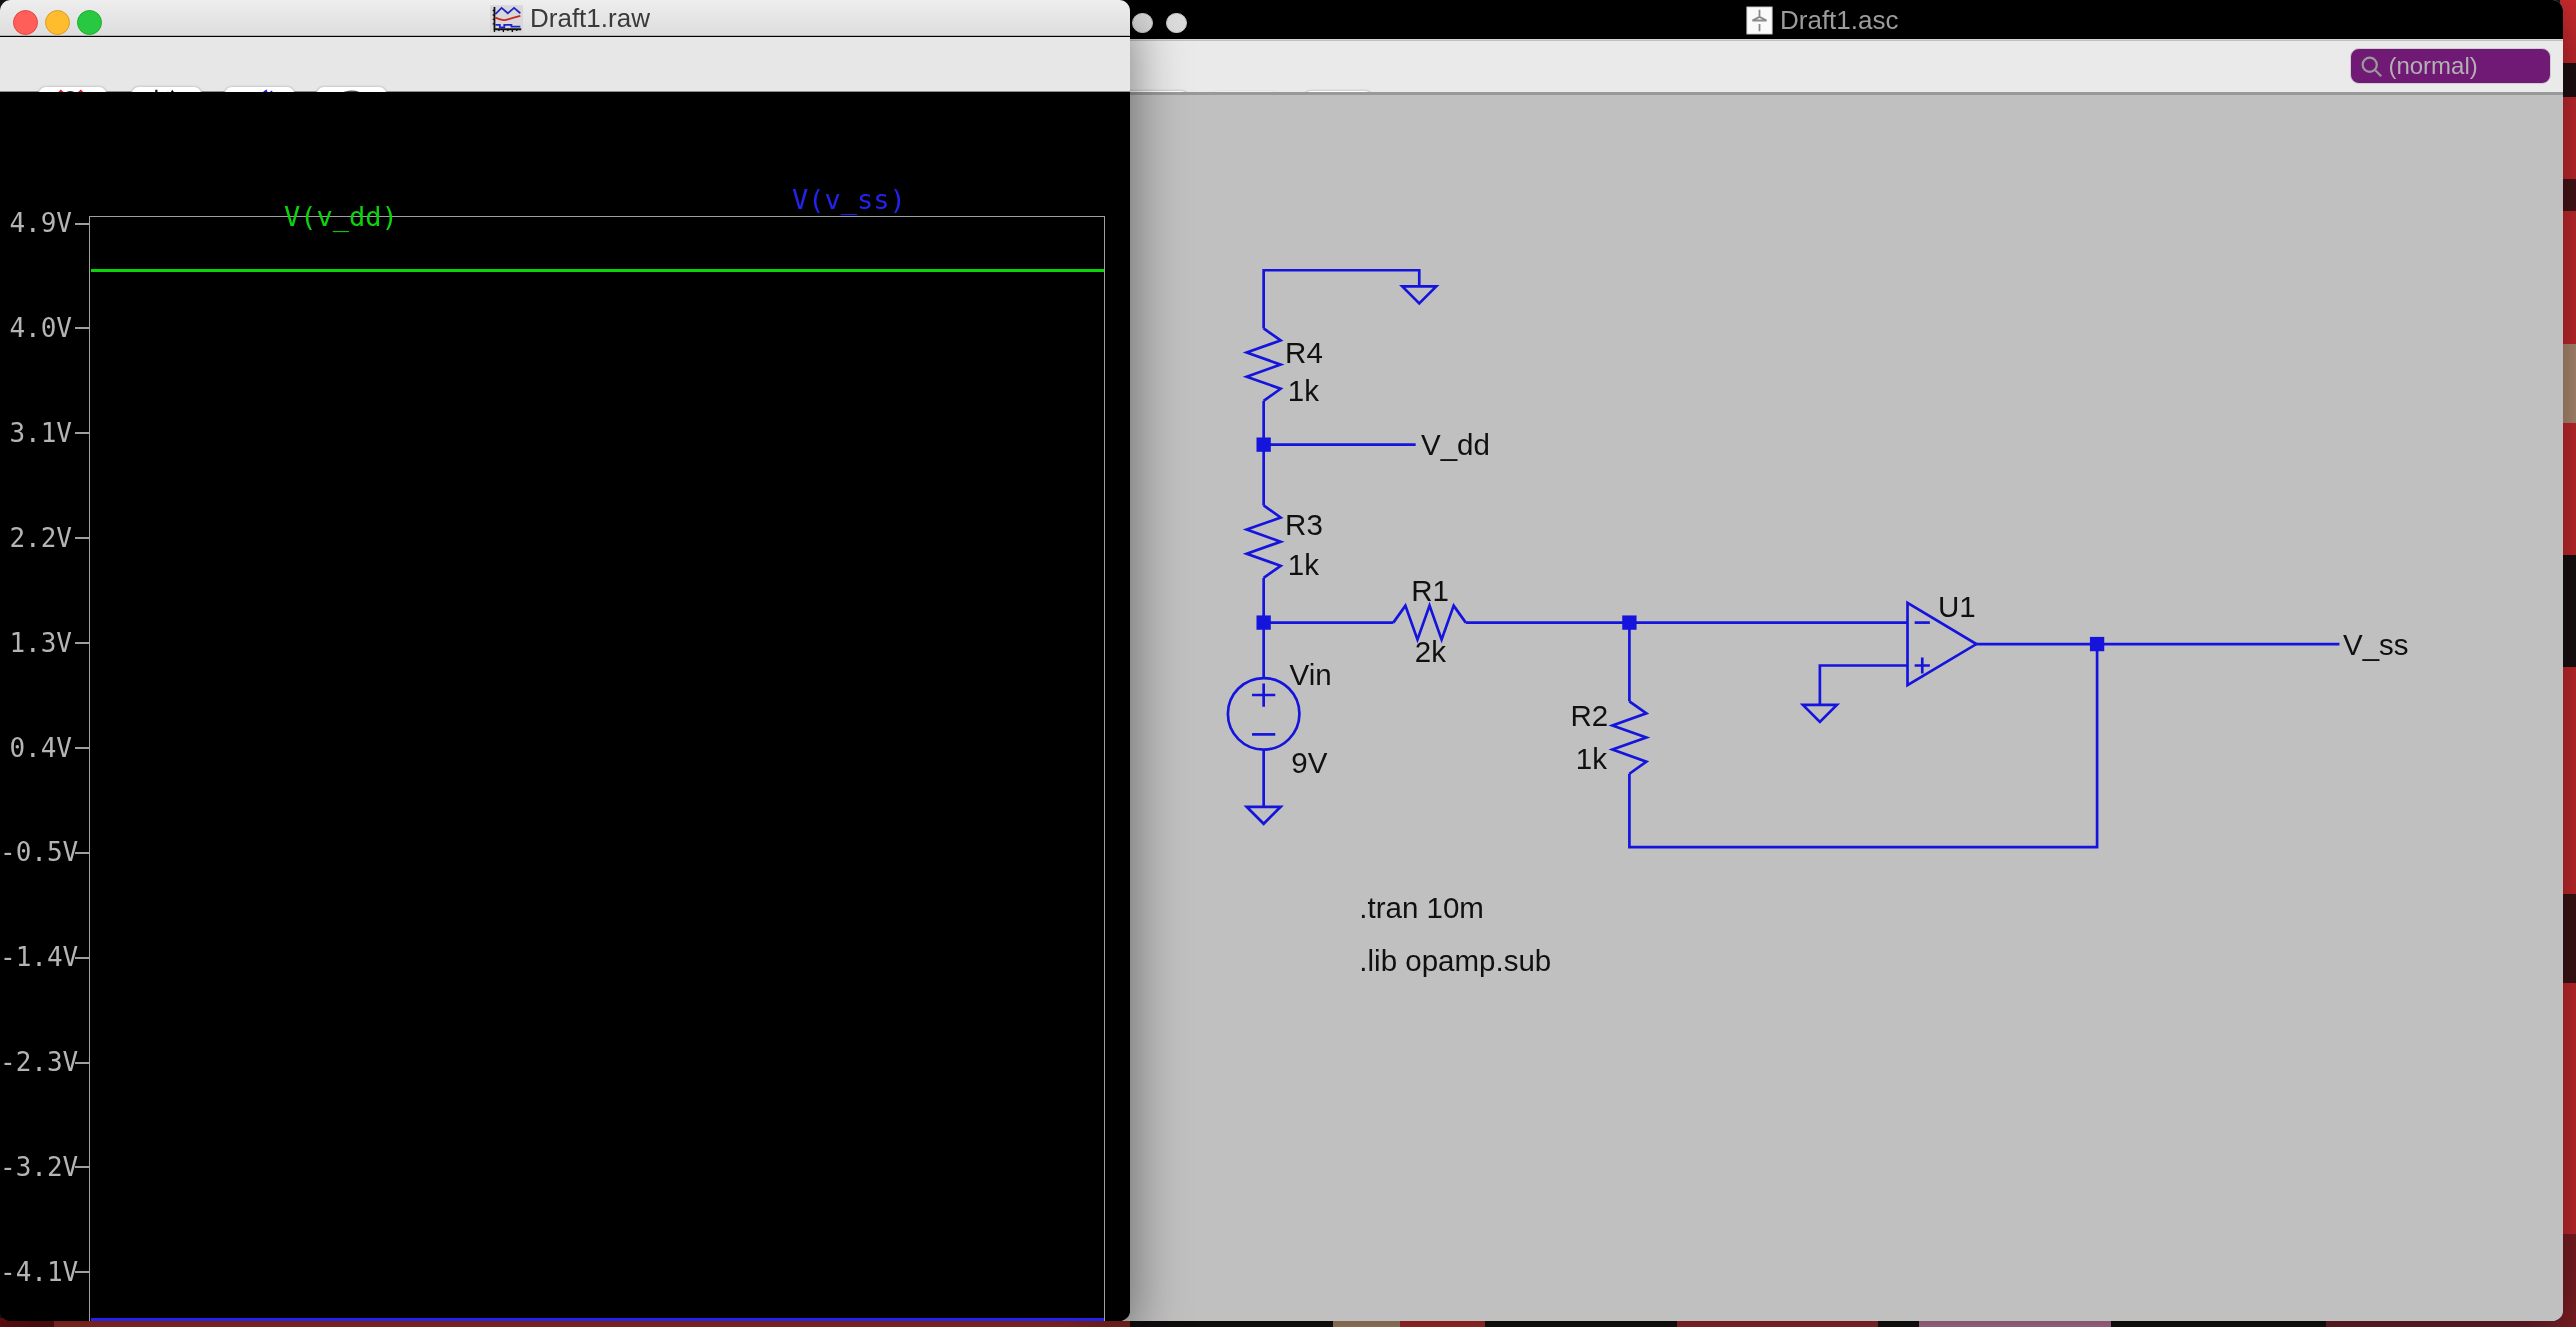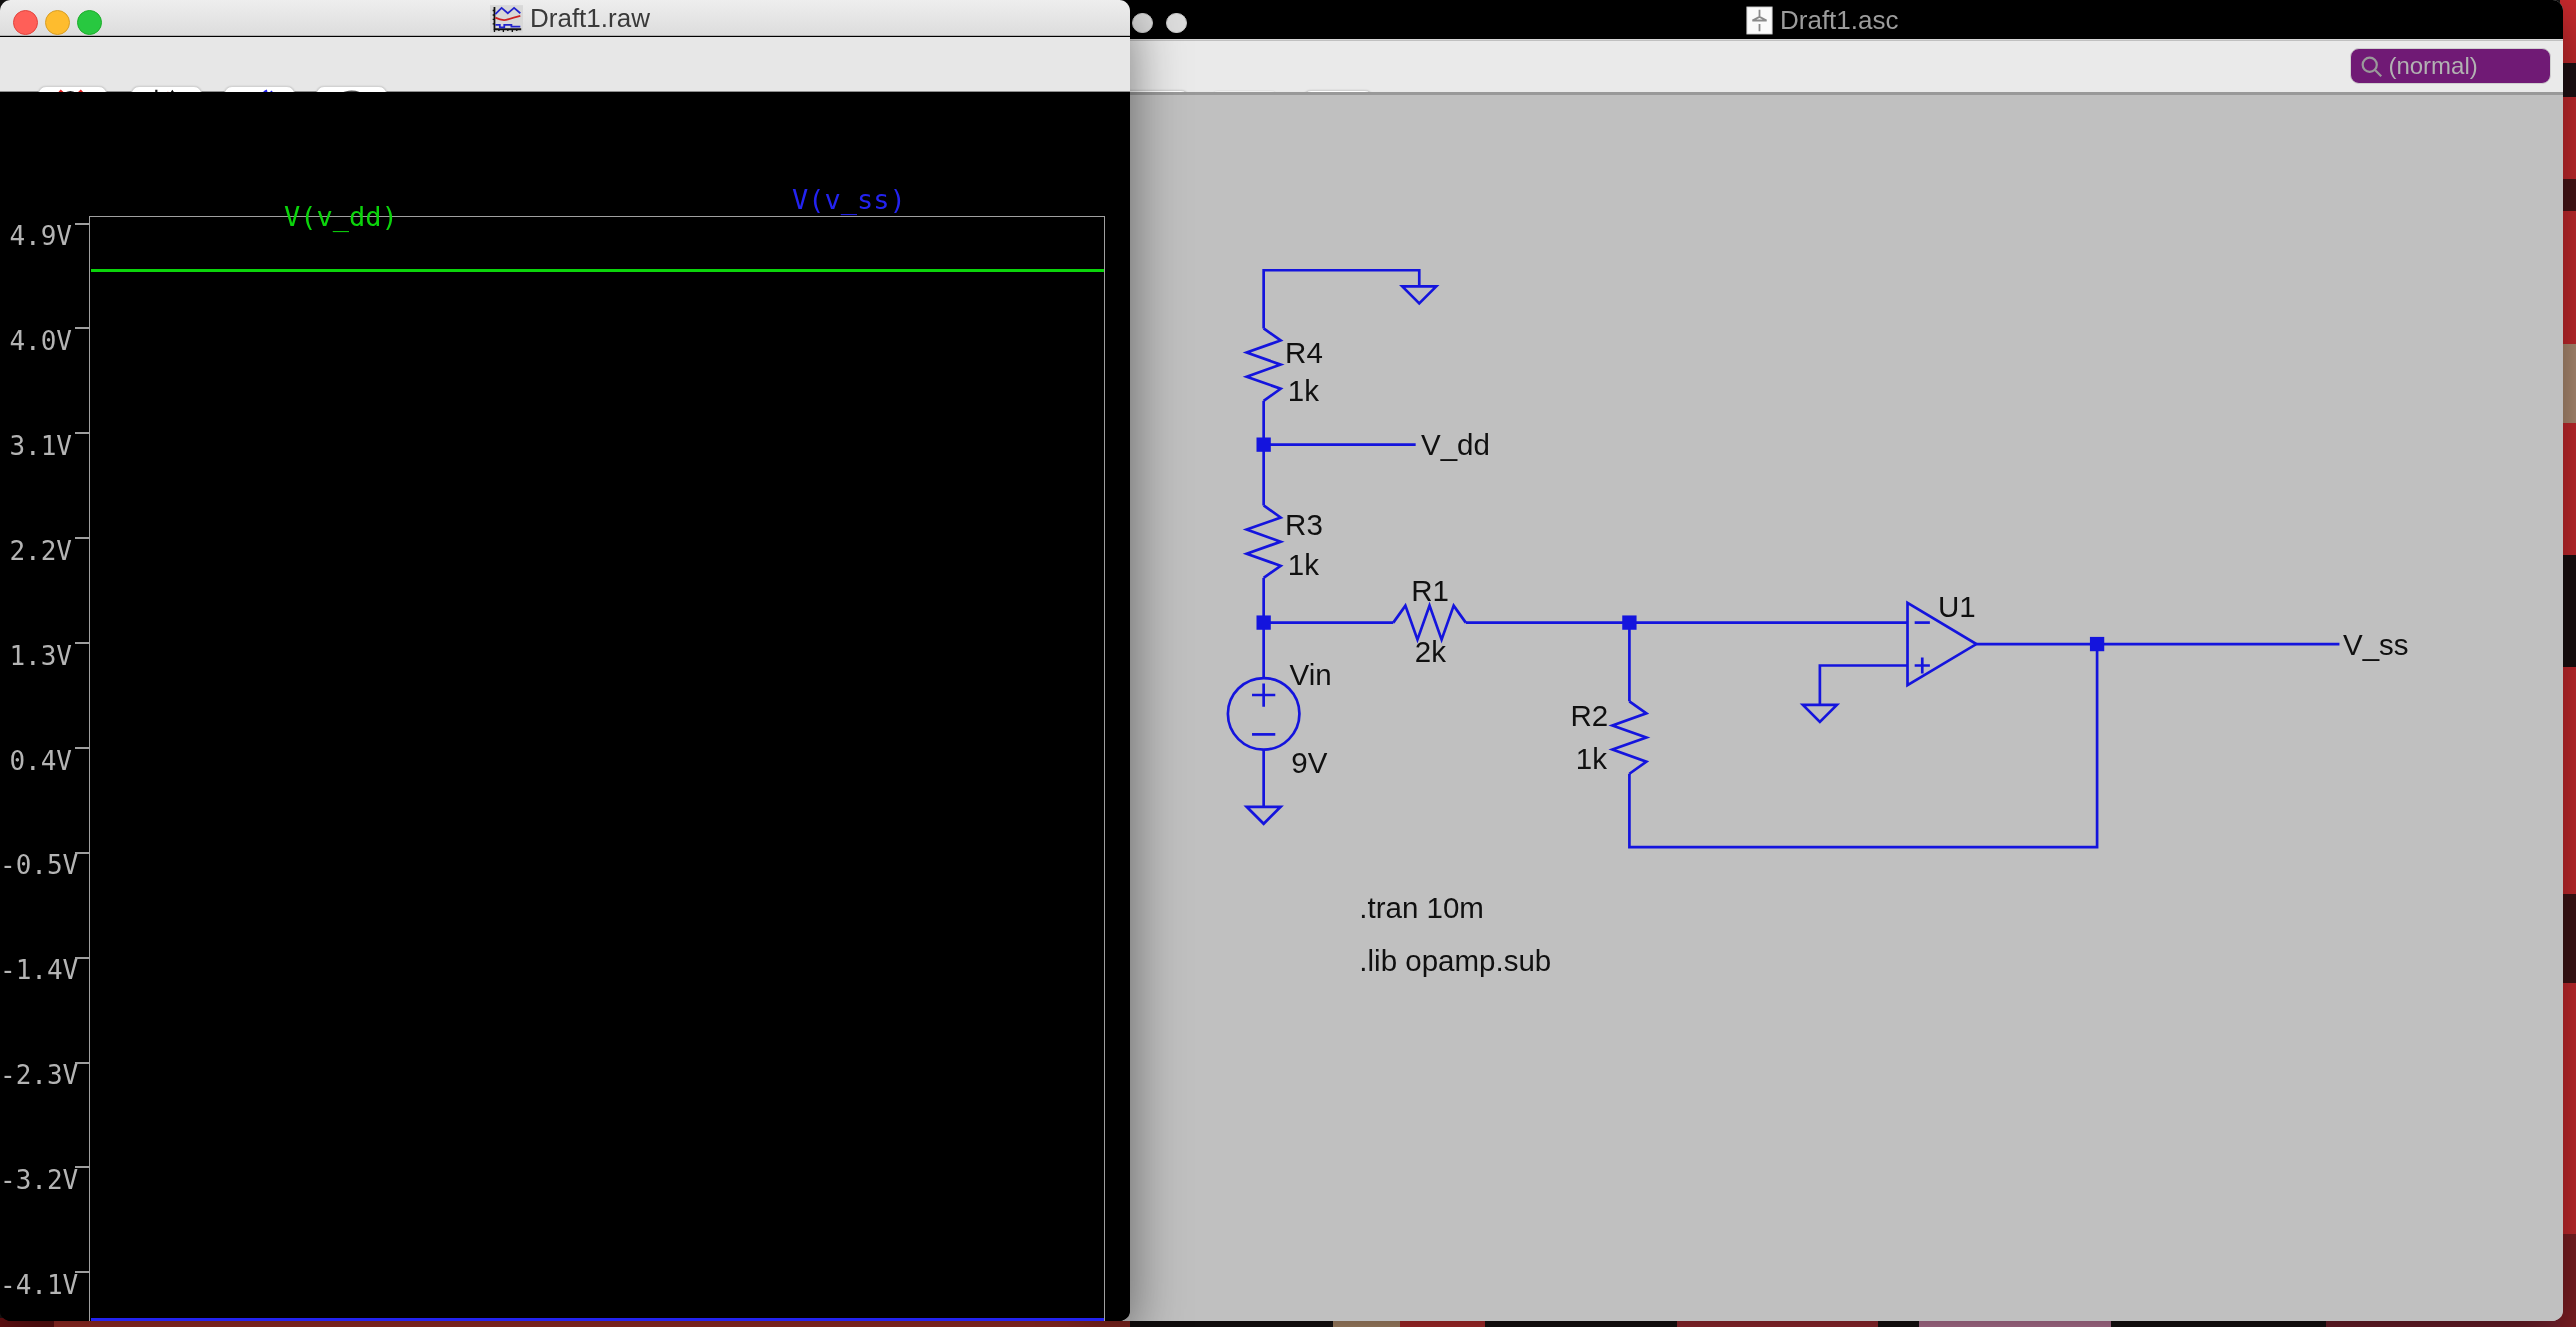--- a/index.html
+++ b/index.html
@@ -41,21 +41,21 @@
 
   
   #search-field { position:absolute; top:7.2px; left:1250px; width:201px; height:36px; background:#701a75;
                   border:1.8px solid #cfcfcf; border-radius:9px; display:flex; align-items:center; padding-left:9px; }
   #search-field .ph { color:#b2b2b2; font-size:24px; margin-left:5.4px; }
 
   
   #plot-pane { position:absolute; top:92px; left:0; width:1130px; height:1229px; background:#000; }
   #plot-box { position:absolute; left:89px; top:124px; width:1016px; height:1162px; border:1.8px solid #9f9f9f; }
   .ytick-dash { position:absolute; left:75px; width:15px; height:1.8px; background:#9f9f9f; }
-  .tick-label { position:absolute; color:#b4b4b4; font-family:"DejaVu Sans Mono", monospace; font-size:26px;margin-top:13px; }
+  .tick-label { position:absolute; color:#b4b4b4; font-family:"DejaVu Sans Mono", monospace; font-size:26px; }
   .ylabel { left:0; width:72px; height:29px; line-height:29px; text-align:right; }
   .trace { position:absolute; left:91px; width:1013px; height:2.7px; }
   .trace-label { position:absolute; top:93px; height:29px; line-height:29px;
                  font-family:"DejaVu Sans Mono", monospace; font-size:27px; }
 
   
   #canvas { position:absolute; top:95px; left:0; right:0; bottom:0; background:#c0c0c0; }
   #schematic-svg { position:absolute; top:95px; left:0; width:1463px; height:1226px; }
   #schematic-svg text { font-family:"Liberation Sans", sans-serif; font-size:33px; fill:#101010; }
   .wire { stroke:#1414dd; stroke-width:3; fill:none; }

